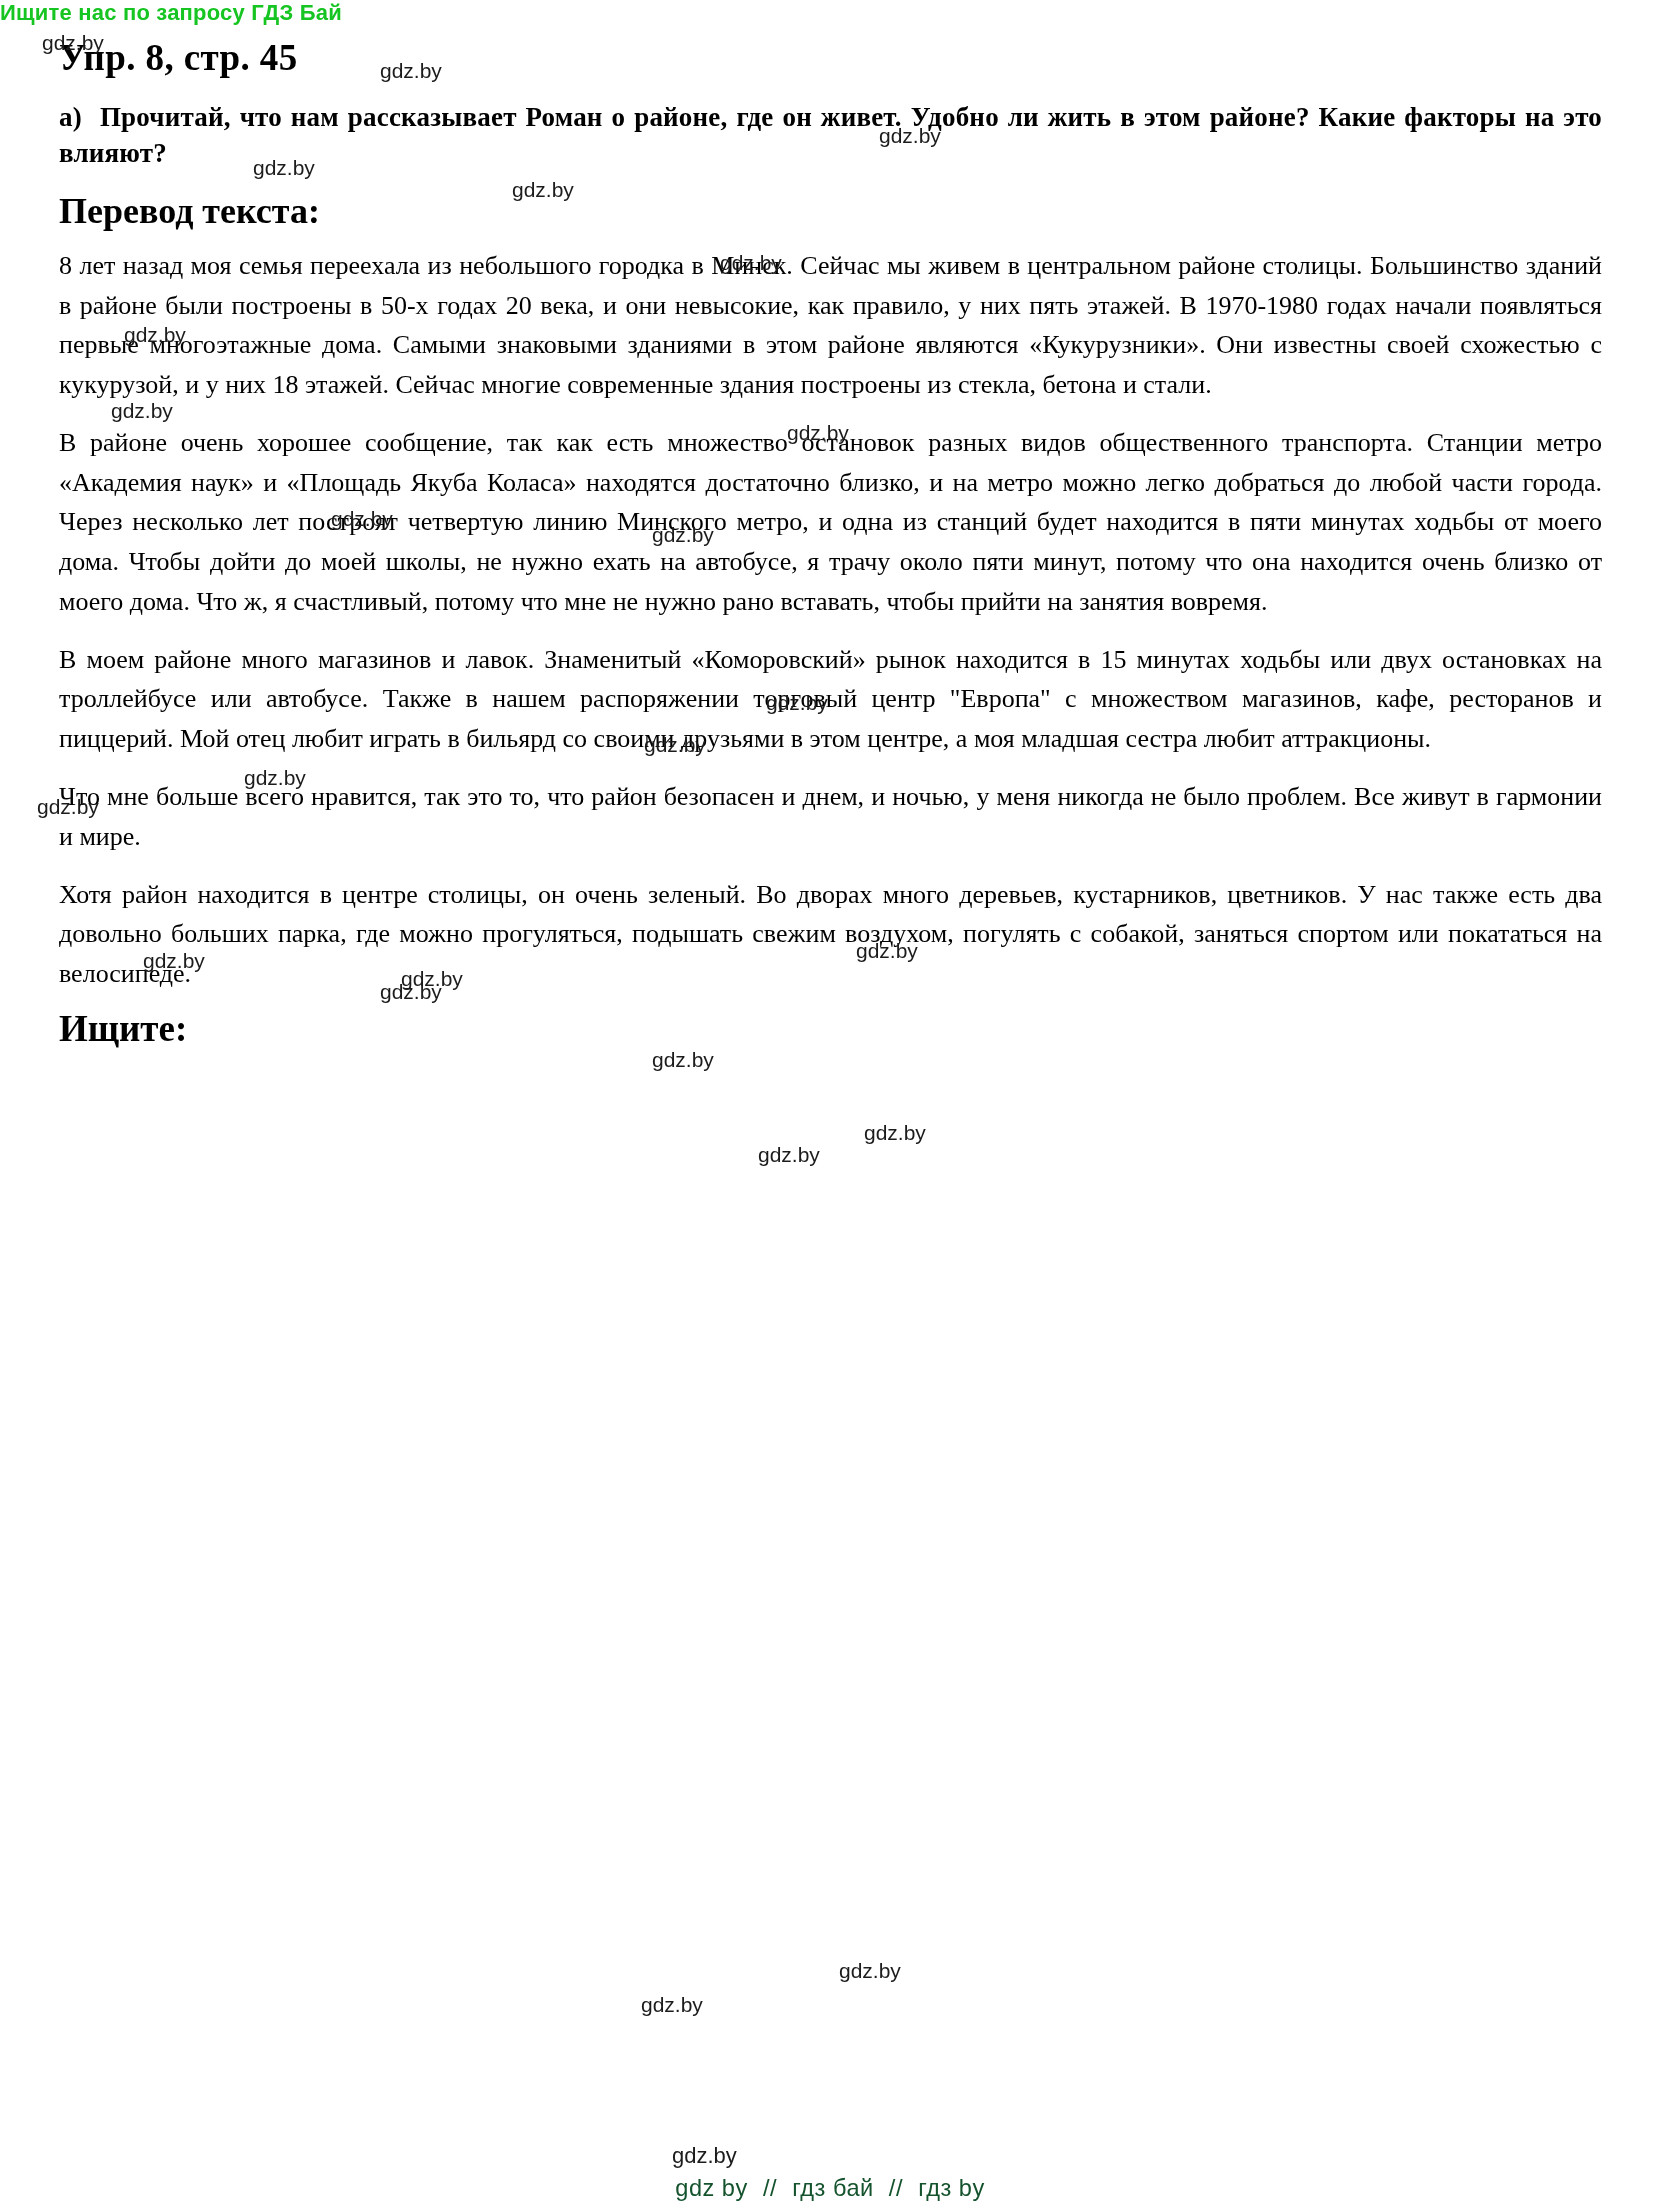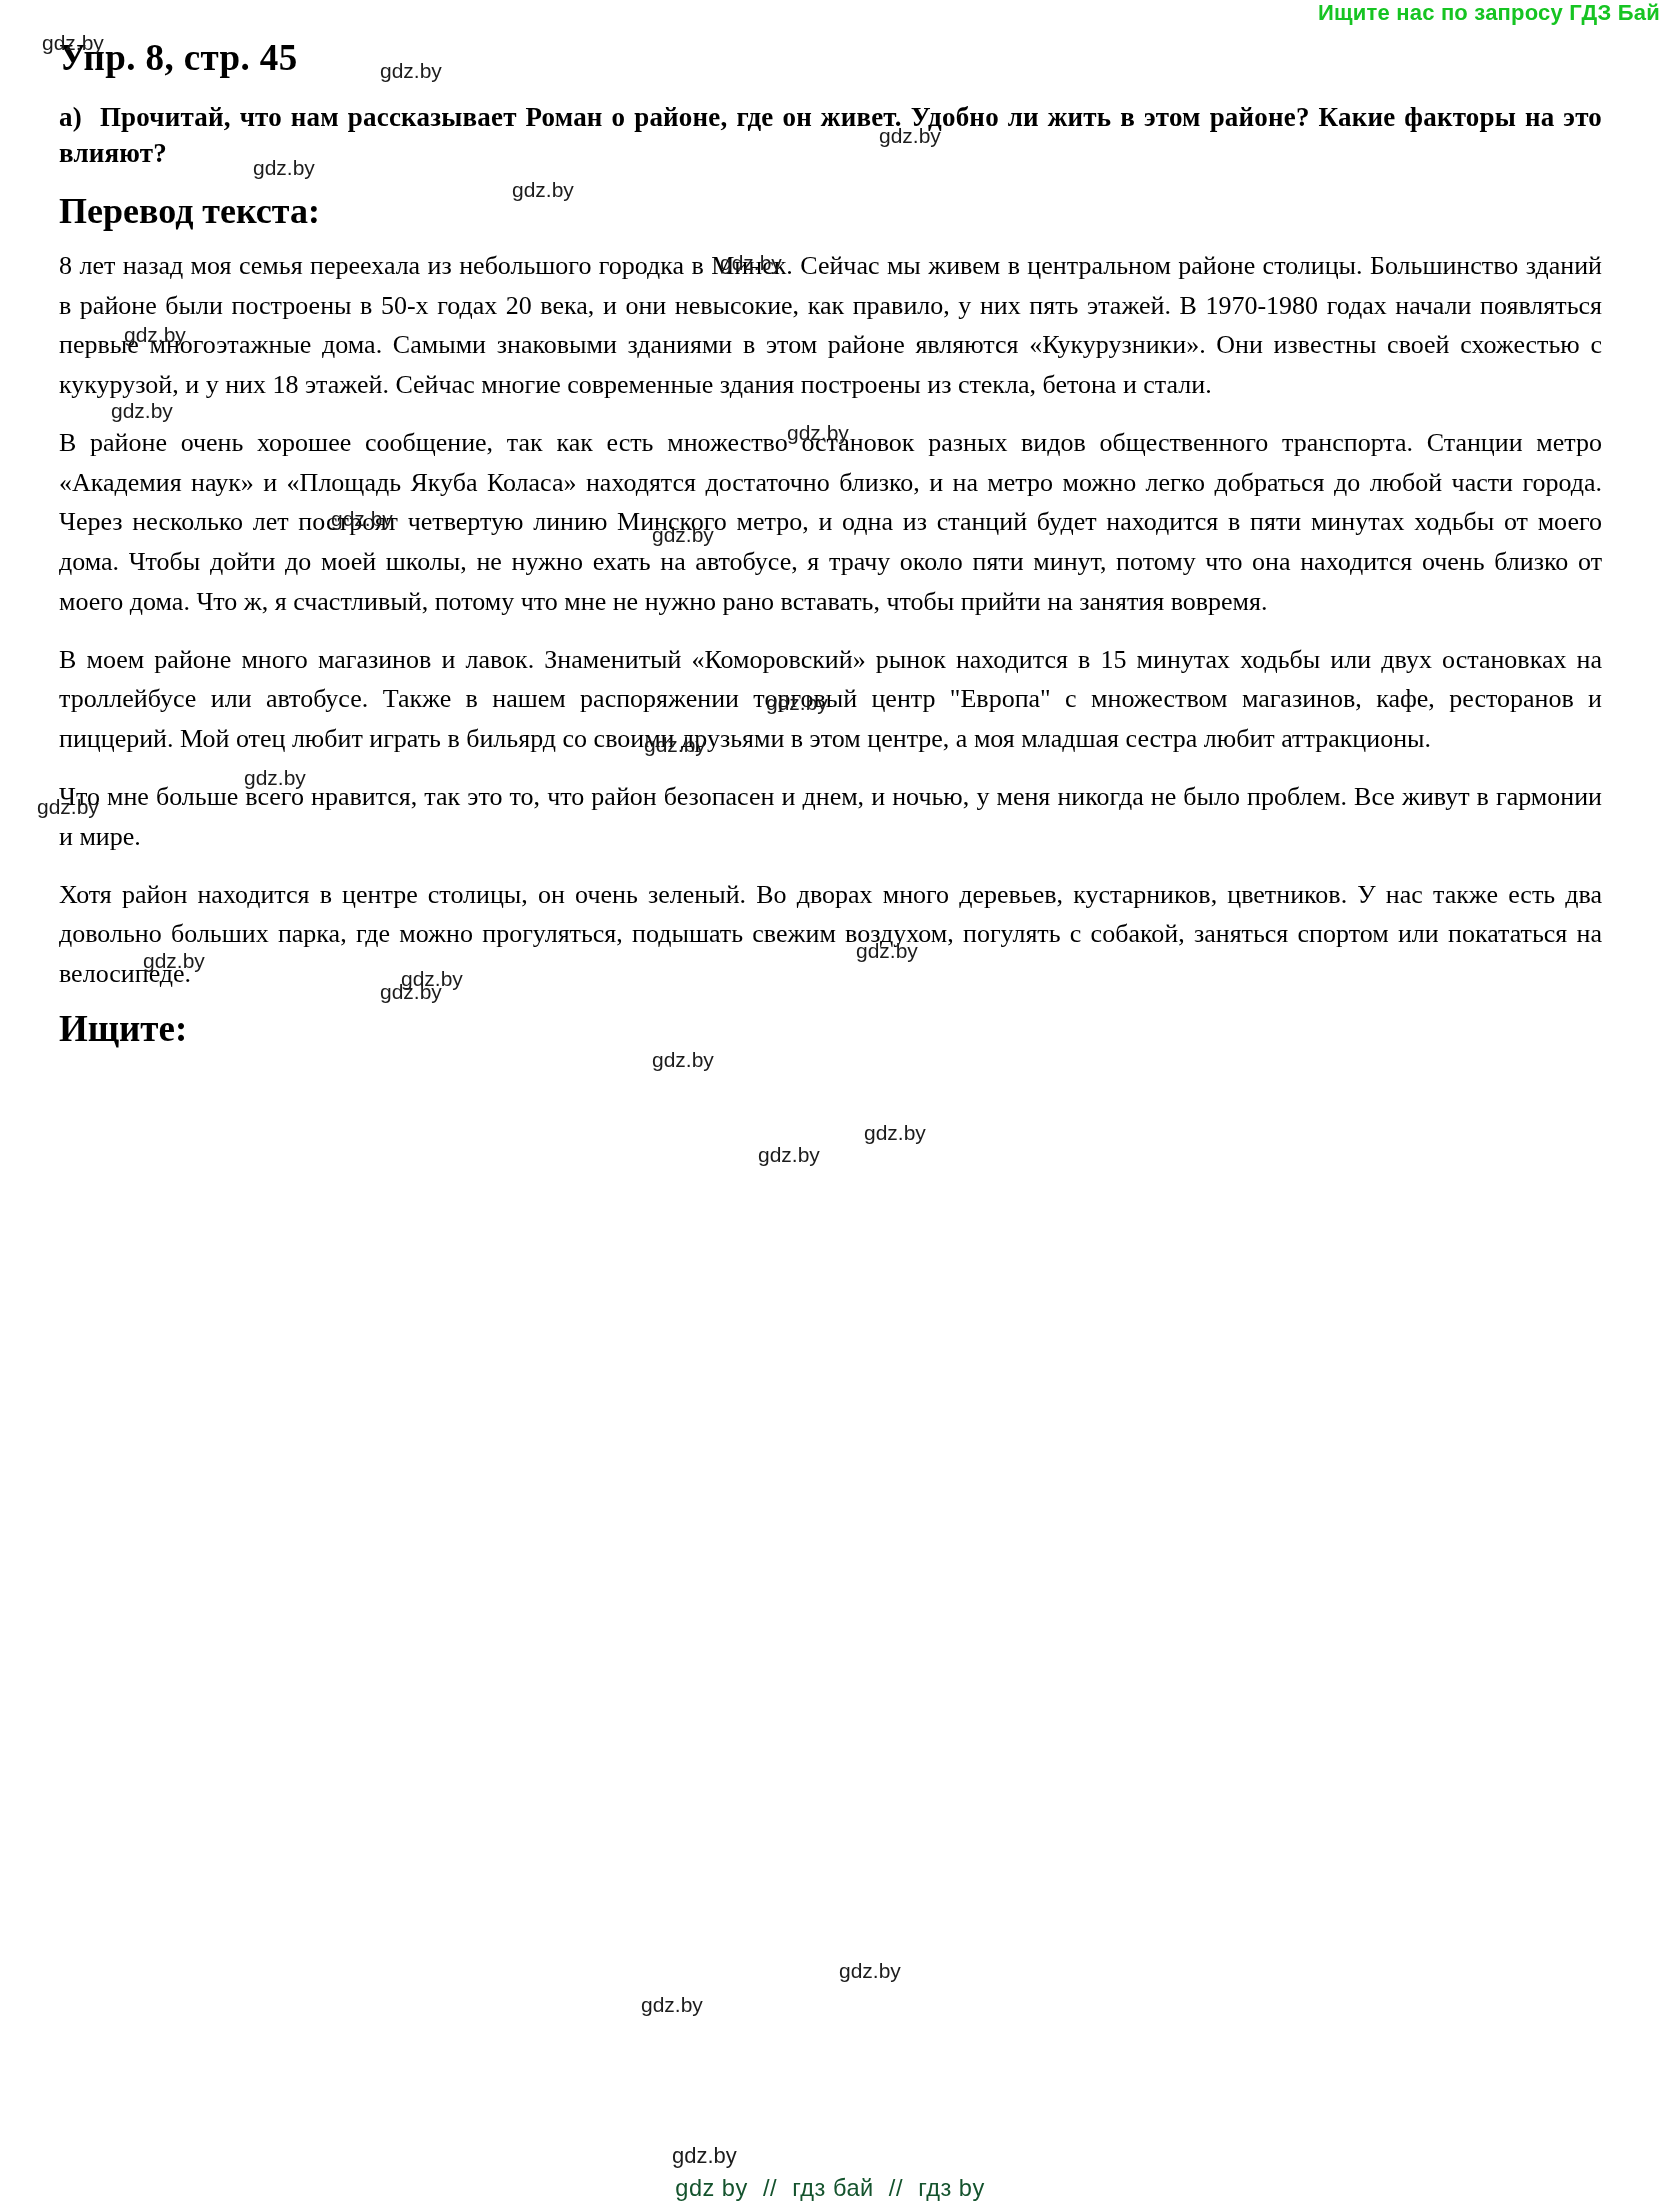--- a/index.html
+++ b/index.html
@@ -16,21 +16,21 @@
     font-family: "Liberation Serif", "DejaVu Serif", serif;
     color: #000000;
   }
 
   
   .promo-banner {
     position: absolute;
     top: 0px;
     left: 0;
     width: 100%;
-    text-align: right;
+    text-align: left;
     font-family: "Liberation Sans", "DejaVu Sans", sans-serif;
     font-weight: bold;
     font-size: 22px;
     letter-spacing: 0.2px;
     color: #16c422;
     white-space: nowrap;
   }
 
   
   .page {

